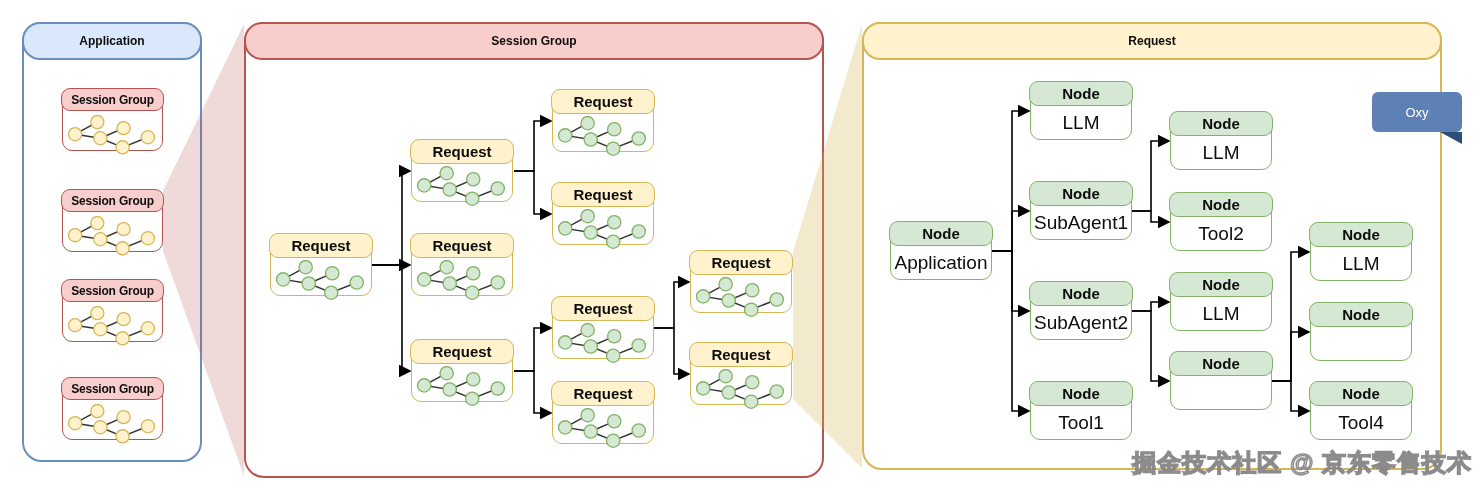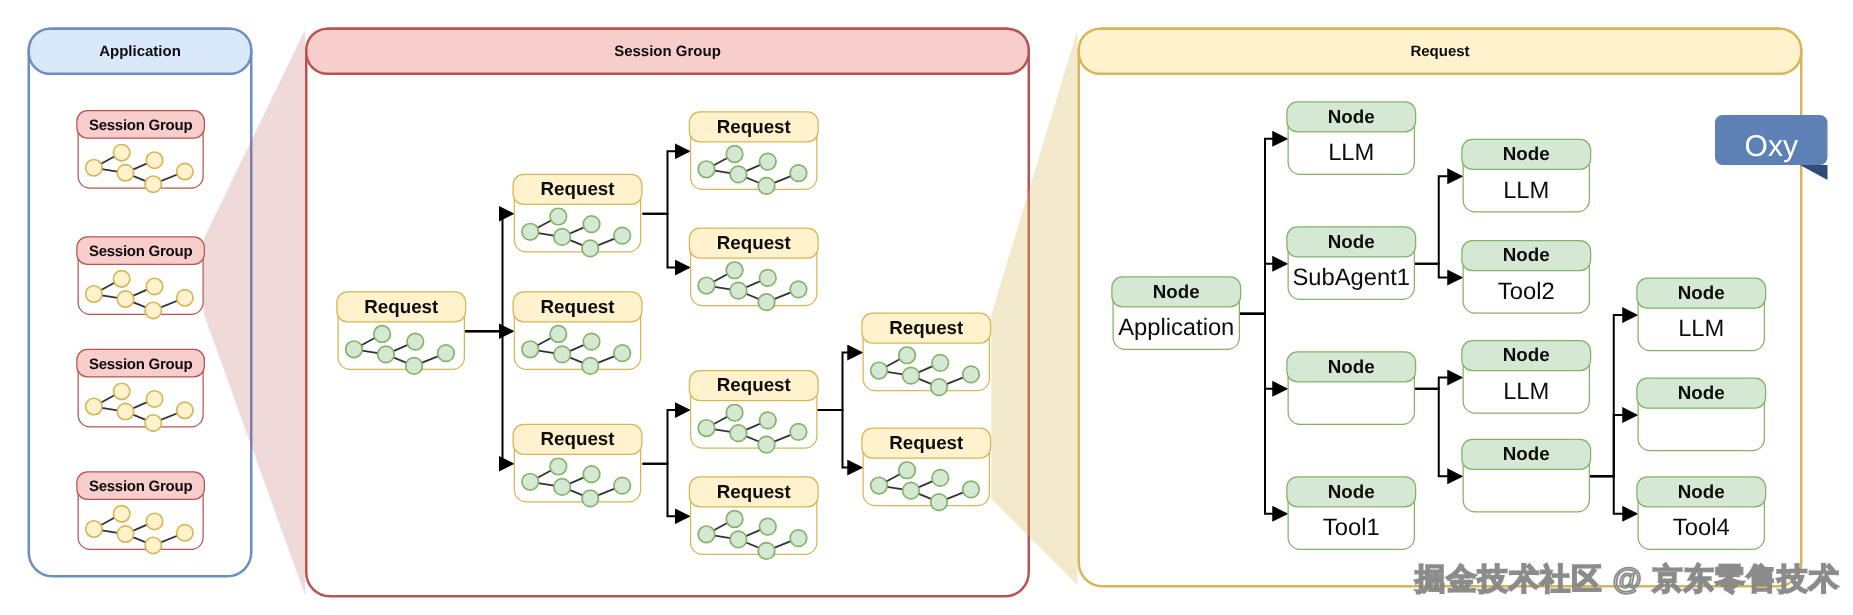--- a/index.html
+++ b/index.html
@@ -41,22 +41,22 @@
   .dbox-graph { position:absolute; left:4px; right:4px; top:25px; bottom:3px; }
   .node-label {
     position:absolute; left:2px; right:2px; top:24px; bottom:0;
     display:flex; align-items:center; justify-content:center;
     font-size:19px; color:#0d0d0d; white-space:nowrap;
   }
 
   .oxy-badge {
     position:absolute; left:1372px; top:92px; width:90px; height:40px;
     background:#5d81b4; border-radius:6px; z-index:5;
-    display:flex; align-items:flex-end; justify-content:center;
-    color:#ffffff; font-size:24px;
+    display:flex; align-items:center; justify-content:center;
+    color:#ffffff; font-size:13px;
   }
   .oxy-tail {
     position:absolute; right:0; bottom:-12px; width:0; height:0;
     border-top:12px solid #2f4d79; border-left:22px solid transparent;
   }
 
   .watermark {
     position:absolute; right:10px; top:447px; z-index:6;
     font-size:24px; font-weight:bold; letter-spacing:1px;
     color:rgba(255,255,255,0.55);
@@ -348,20 +348,21 @@
       <div class="dbox theme-green" style="left: 1030px; top: 82px; width: 102px; height: 58px;">
         <div class="dbox-header">Node</div>
         <div class="node-label">LLM</div>
       </div>
       <div class="dbox theme-green" style="left: 1030px; top: 182px; width: 102px; height: 58px;">
         <div class="dbox-header">Node</div>
         <div class="node-label">SubAgent1</div>
       </div>
       <div class="dbox theme-green" style="left: 1030px; top: 282px; width: 102px; height: 58px;">
         <div class="dbox-header">Node</div>
+        <div class="node-label">SubAgent2</div>
       </div>
       <div class="dbox theme-green" style="left: 1030px; top: 382px; width: 102px; height: 58px;">
         <div class="dbox-header">Node</div>
         <div class="node-label">Tool1</div>
       </div>
       <div class="dbox theme-green" style="left: 1170px; top: 112px; width: 102px; height: 58px;">
         <div class="dbox-header">Node</div>
         <div class="node-label">LLM</div>
       </div>
       <div class="dbox theme-green" style="left: 1170px; top: 193px; width: 102px; height: 58px;">

